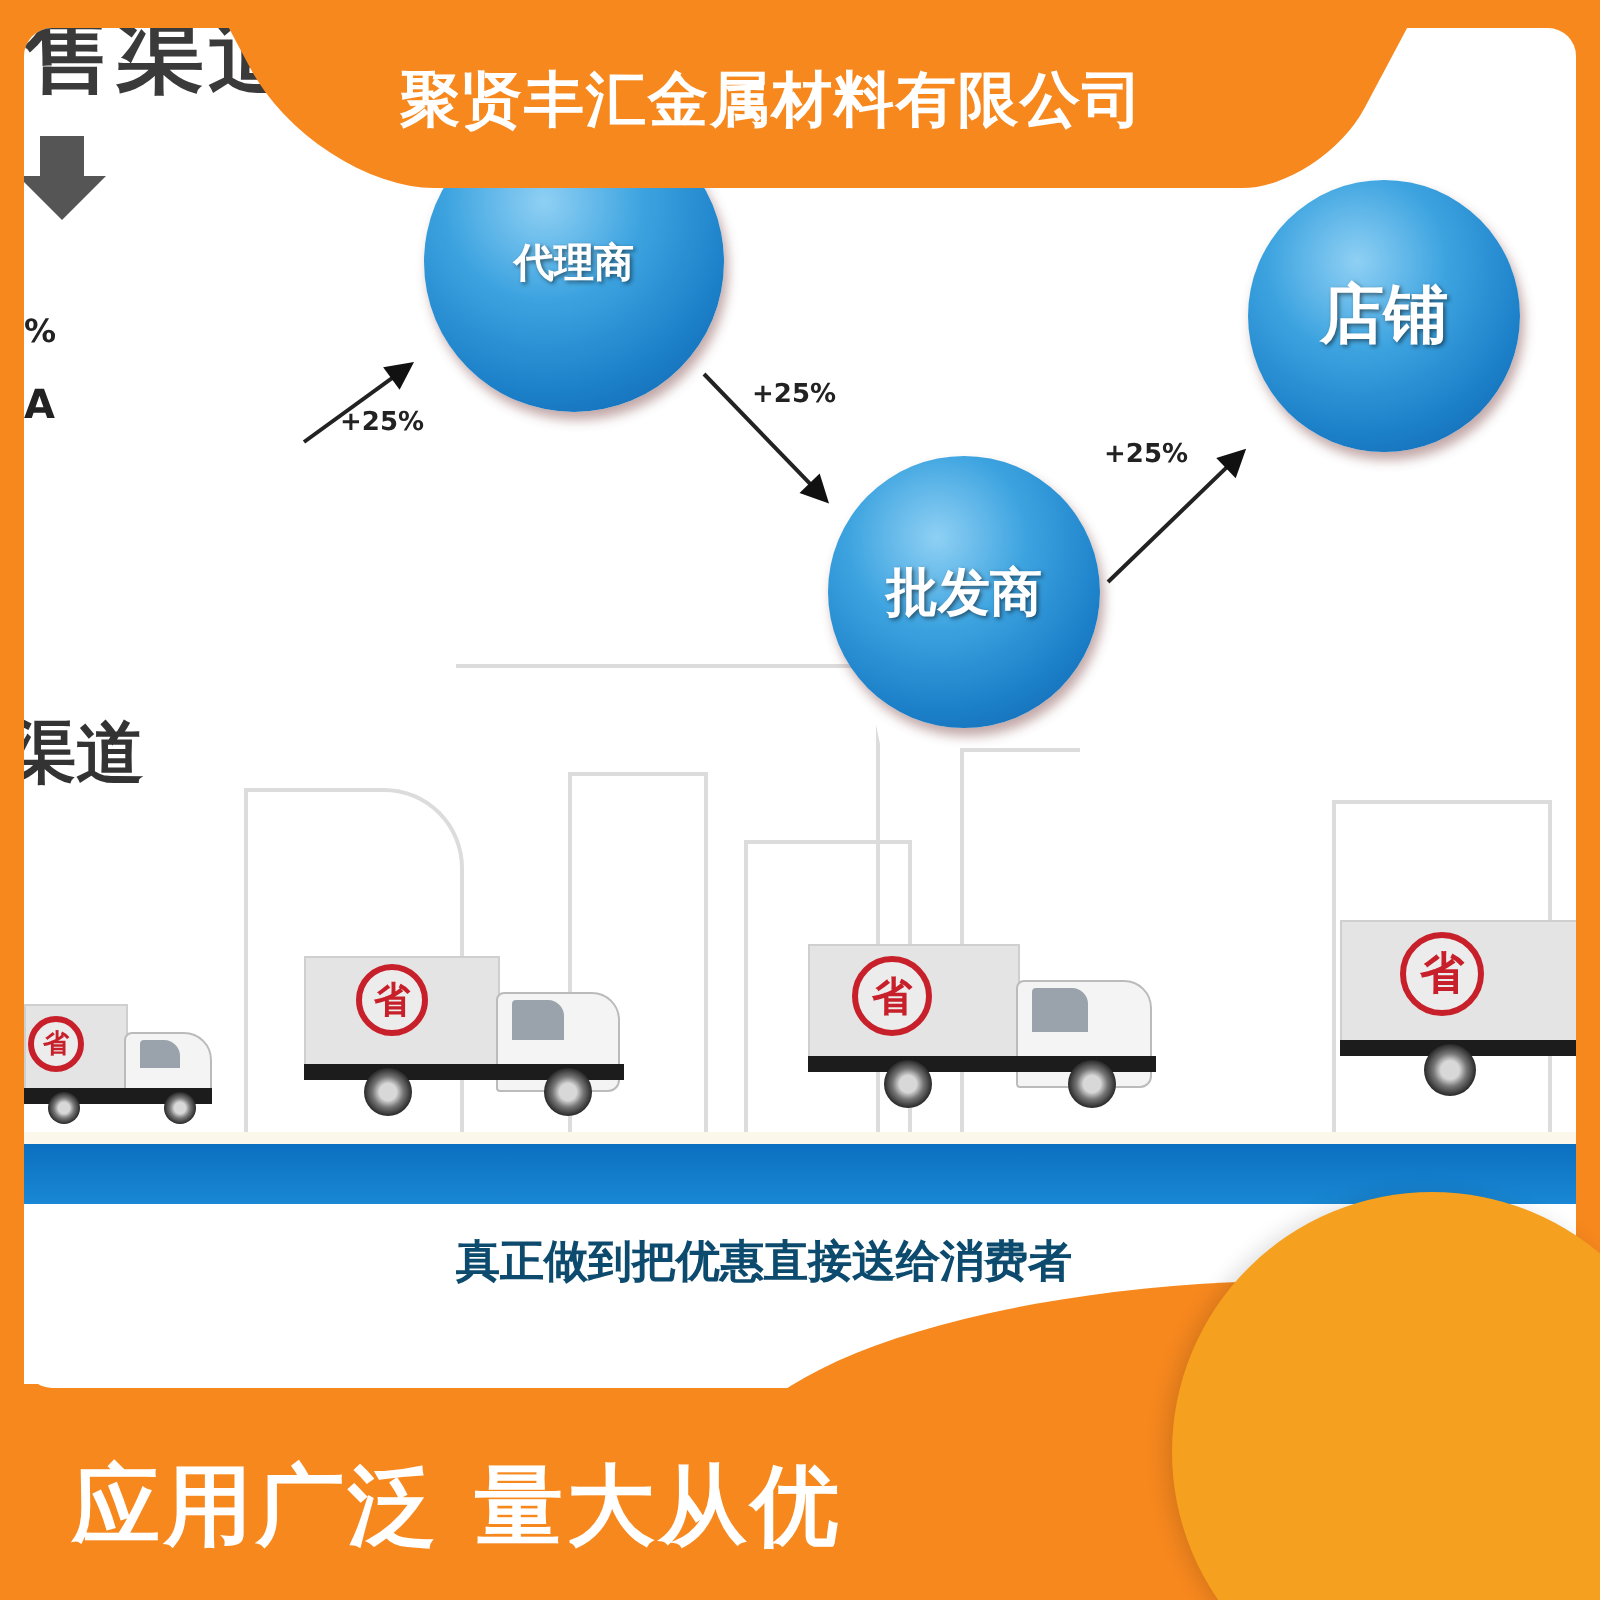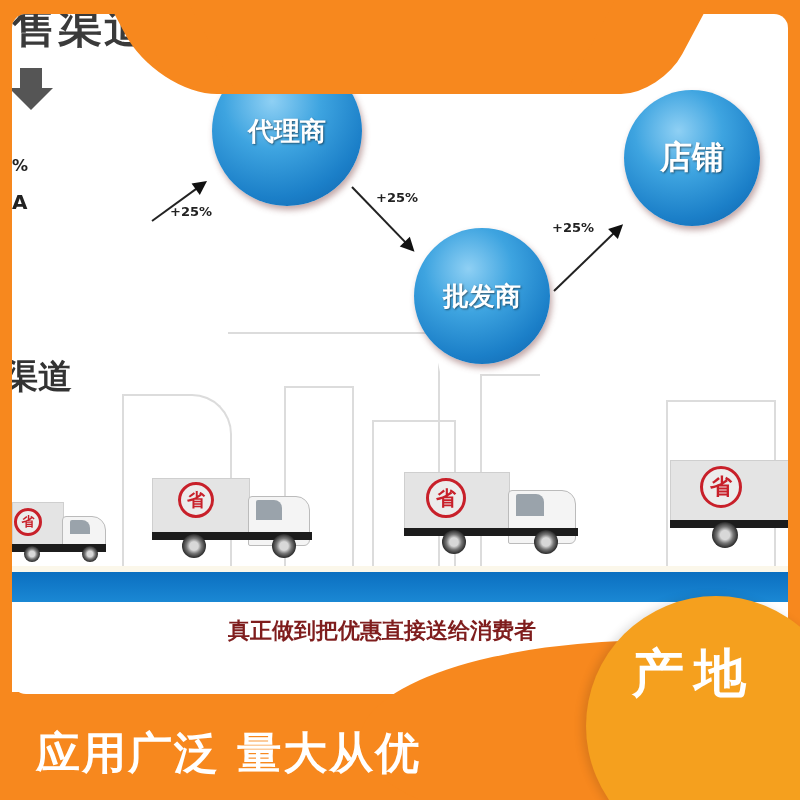--- a/index.html
+++ b/index.html
@@ -22,21 +22,21 @@
   .truck { position: absolute; }
   .truck .cargo { position: absolute; left: 0; top: 0; background: #e4e4e4; border: 1px solid #cfcfcf; }
   .truck .cab { position: absolute; background: #f4f4f4; border: 1px solid #bbb; border-radius: 4px 14px 6px 2px; }
   .truck .window { position: absolute; background: #9aa3ab; border-radius: 2px 8px 0 0; }
   .truck .chassis { position: absolute; background: #1c1c1c; height: 8px; }
   .truck .wheel { position: absolute; border-radius: 50%; background: radial-gradient(circle, #d8d8d8 25%, #777 45%, #2a2a2a 70%); }
   .truck .logo { position: absolute; border-radius: 50%; border: 3px solid #c8202a; background: #ececec; color: #c8202a; font-weight: bold; display: flex; align-items: center; justify-content: center; }
   .road { position: absolute; left: 12px; top: 572px; width: 776px; height: 30px; background: linear-gradient(#0b6fc0, #1a88d4); }
   .road-top { position: absolute; left: 12px; top: 566px; width: 776px; height: 6px; background: #fbf7ea; }
   .slogan-strip { position: absolute; left: 12px; top: 602px; width: 776px; height: 90px; background: #ffffff; }
-  .slogan { position: absolute; left: 228px; top: 616px; font-size: 22px; font-weight: bold; color: #7f1d1d; white-space: nowrap; letter-spacing: 0px; }
+  .slogan { position: absolute; left: 228px; top: 616px; font-size: 22px; font-weight: bold; color: #0c4a6e; white-space: nowrap; letter-spacing: 0px; }
   .orange-bottom { position: absolute; left: 0; top: 696px; width: 800px; height: 104px; background: #f7881e; }
   .orange-curve { position: absolute; left: 360px; top: 640px; width: 600px; height: 200px; background: #f7881e; border-radius: 50%; }
   .title-tab { position: absolute; left: 168px; top: 0; width: 470px; height: 94px; background: #f7881e; border-radius: 0 0 22px 60px; }
   .title-tab::before { content: ""; position: absolute; left: -36px; top: 0; width: 80px; height: 94px; background: #f7881e; border-radius: 0 0 0 60px; transform: skewX(28deg); }
   .title-tab::after { content: ""; position: absolute; right: -48px; top: 0; width: 96px; height: 94px; background: #f7881e; border-radius: 0 0 40px 0; transform: skewX(-28deg); }
   .company-title { position: absolute; left: 200px; top: 30px; font-size: 30px; font-weight: bold; color: #ffffff; white-space: nowrap; letter-spacing: 1px; z-index: 3; }
   .bottom-left-text { position: absolute; left: 36px; top: 724px; font-size: 44px; font-weight: bold; color: #ffffff; white-space: nowrap; letter-spacing: 2px; }
   .badge-circle { position: absolute; left: 586px; top: 596px; width: 260px; height: 260px; border-radius: 50%; background: #f5a01e; box-shadow: -4px 0 10px rgba(0,0,0,0.12); }
   .badge-text { position: absolute; left: 632px; top: 640px; width: 140px; font-size: 52px; font-weight: bold; color: #ffffff; line-height: 66px; letter-spacing: 10px; }
 </style>
@@ -65,21 +65,21 @@
 
     <div class="arrow-line" style="left:140px; top:206px; width:64px; transform: rotate(-36deg);"></div>
     <div class="arrow-line" style="left:340px; top:172px; width:86px; transform: rotate(46deg);"></div>
     <div class="arrow-line" style="left:542px; top:276px; width:92px; transform: rotate(-44deg);"></div>
 
     <div class="pct" style="left:158px; top:190px;">+25%</div>
     <div class="pct" style="left:364px; top:176px;">+25%</div>
     <div class="pct" style="left:540px; top:206px;">+25%</div>
 
     <div class="bubble" style="left:200px; top:42px; width:150px; height:150px;">
-        <span style="font-size:26px;text-align:right;">代理商</span>
+        <span style="font-size:20px;text-align:right;">代理商</span>
       </div>
     <div class="bubble" style="left:402px; top:214px; width:136px; height:136px;">
         <span style="font-size:26px;">批发商</span>
       </div>
     <div class="bubble" style="left:612px; top:76px; width:136px; height:136px;">
         <span style="font-size:32px;">店铺</span>
       </div>
 
     <div class="truck" style="left:0px; top:488px;">
       <div class="cargo" style="width:50px; height:42px;"></div>
@@ -118,20 +118,20 @@
 
   <div class="road-top"></div>
   <div class="road"></div>
   <div class="slogan-strip"></div>
   <div class="slogan">真正做到把优惠直接送给消费者</div>
 
   <div class="orange-bottom"></div>
   <div class="orange-curve"></div>
 
   <div class="title-tab"></div>
+  <div class="company-title">聚贤丰汇金属材料有限公司</div>
 
   <div class="bottom-left-text">应用广泛  量大从优</div>
 
   <div class="badge-circle"></div>
   <div class="badge-text">
-    <div>产地</div>
   </div>
 </div>
 
 </body></html>

